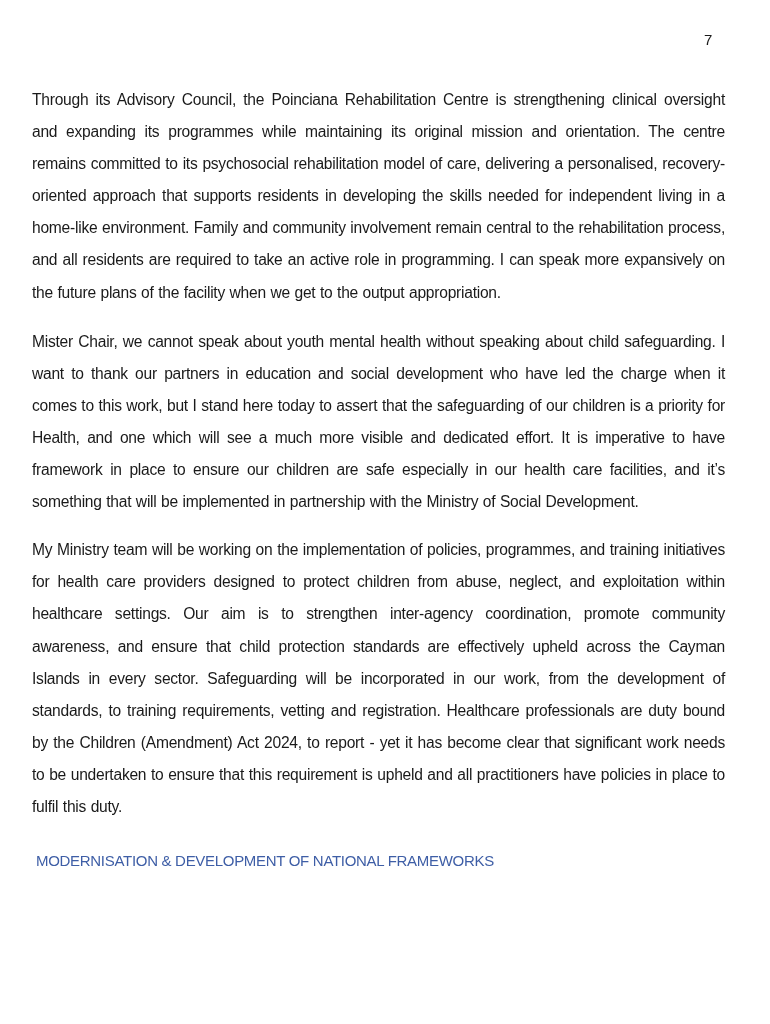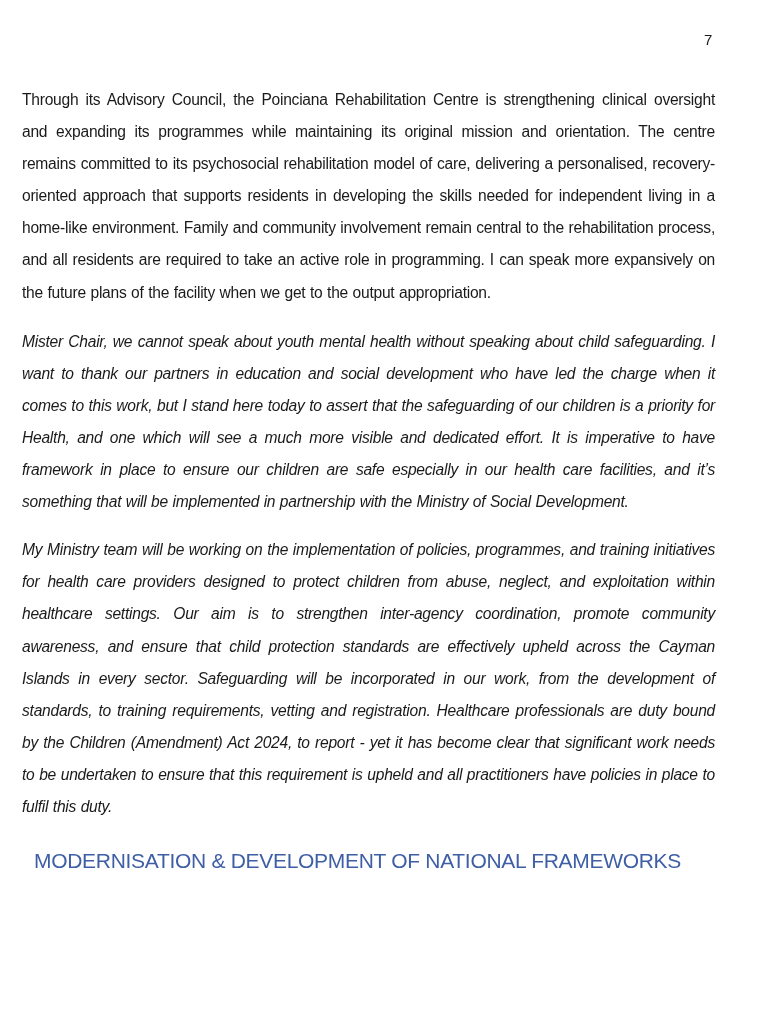--- a/index.html
+++ b/index.html
@@ -18,38 +18,38 @@
     .page-number {
       position: absolute;
       top: 31px;
       left: 704px;
       font-size: 15px;
       line-height: 18px;
       color: #1a1a1a;
     }
     .content {
       position: absolute;
-      left: 22px;
+      left: 32px;
       top: 84px;
       width: 693px;
     }
     .para {
       margin: 0;
       font-size: 15.6px;
       line-height: 32.1px;
       text-align: justify;
       letter-spacing: -0.25px;
       word-spacing: 0.5px;
     }
-    .para + .para { margin-top: 17px; font-style: italic; }
+    .para + .para { margin-top: 17px; }
     .para.p3 { margin-top: 16px; }
     .section-heading {
-      margin: 12px;
+      margin: 4px;
       margin-top: 22px;
-      font-size: 21px;
+      font-size: 15px;
       line-height: 32px;
       color: #3e5ea6;
       letter-spacing: -0.3px;
       font-weight: normal;
     }
   </style>
 </head>
 <body>
 
 <div class="page-number">7</div>

